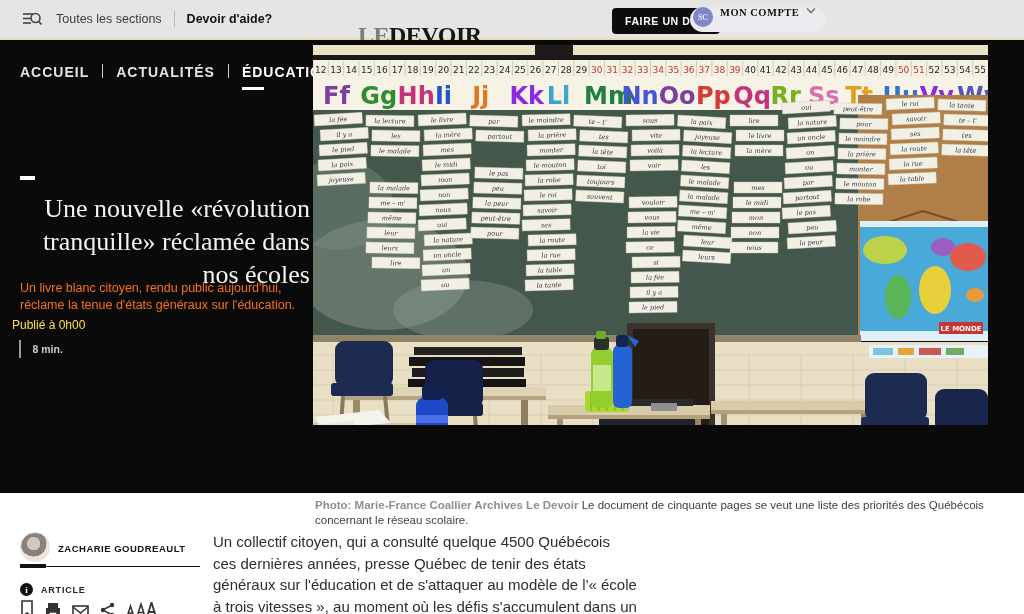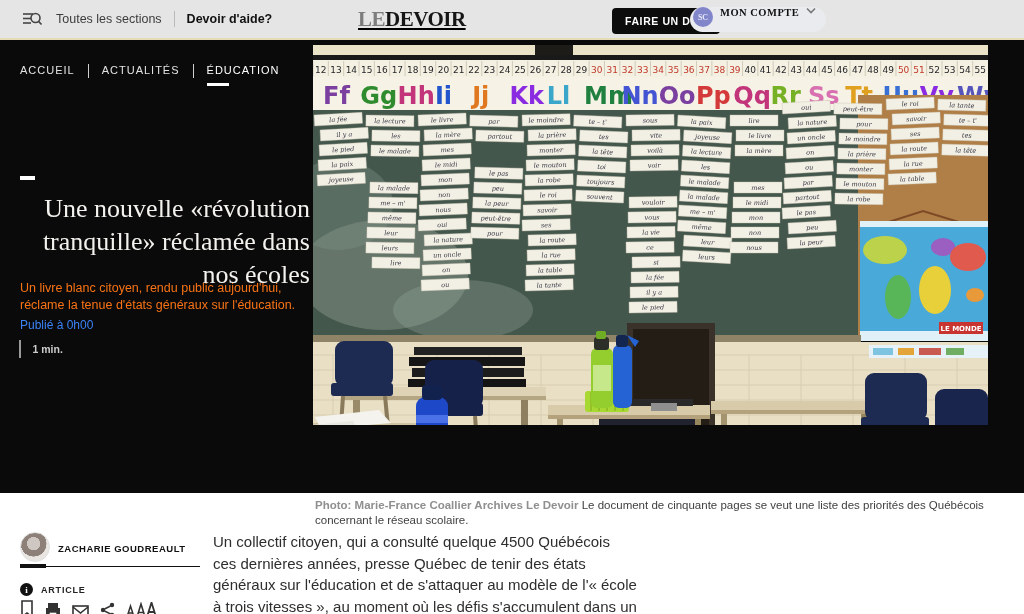--- a/index.html
+++ b/index.html
@@ -8,47 +8,47 @@
   .page { position:relative; width:1024px; height:614px; background:#fff; overflow:hidden; }
 
   
   .topbar { position:absolute; top:0; left:0; width:1024px; height:40px;
             background:#e5e5e5; border-bottom:2px solid #e3dcb4; }
   .tb-left { position:absolute; left:20px; top:0; height:38px; display:flex; align-items:center; gap:12px; }
   .menu-search { width:24px; height:24px; display:flex; align-items:center; }
   .tb-link { font-size:12.5px; color:#3c3c3c; }
   .tb-divider { width:1px; height:16px; background:#b9b9b9; }
   .tb-help { font-size:12.5px; font-weight:bold; color:#111; }
-  .logo { position:absolute; left:358px; top:7px; font-family:"Liberation Serif", serif;
-          font-weight:bold; font-size:21px; letter-spacing:-0.5px;text-decoration:underline; }
+  .logo { position:absolute; left:358px; top:22px; font-family:"Liberation Serif", serif;
+          font-weight:bold; font-size:24px; letter-spacing:-0.5px; }
   .logo .le { color:#7d7d7d; } .logo .devoir { color:#151515; }
   .donate-btn { position:absolute; left:612px; top:8px; background:#0c0c0c; color:#fff;
                 font-size:10.5px; font-weight:bold; letter-spacing:0.6px; padding:7px 13px;
                 border:none; border-radius:4px; cursor:pointer; }
   .account-pill { position:absolute; left:690px; top:7px; height:25px; background:#e9ebef;
                   border-radius:14px; display:flex; align-items:flex-start; gap:7px; padding:0 10px 0 3px; cursor:pointer;font-family:Liberation Serif, serif; }
   .avatar-sm { width:20px; height:20px; border-radius:50%; background:#8185c9; color:#e6e7fa;
                font-size:8px; font-weight:bold; display:flex; align-items:center; justify-content:center; }
   .account-label { font-size:10.5px; font-weight:bold; color:#101010; letter-spacing:0.5px; }
 
   
   .hero { position:absolute; top:40px; left:0; width:1024px; height:453px; background:#0a0a0a; }
   .nav { position:absolute; top:24px; left:20px; display:flex; align-items:flex-start; gap:13px; }
-  .nav-item { font-size:11px; font-weight:normal; letter-spacing:1px; color:#e3e3e3; cursor:pointer; }
+  .nav-item { font-size:14px; font-weight:bold; letter-spacing:1px; color:#e3e3e3; cursor:pointer; }
   .nav-item.active { color:#fff; }
   .nav-item.active .underbar { width:22px; height:3px; background:#fff; margin-top:7px; }
   .nav-sep { width:1px; height:14px; background:#cfcfcf; margin-top:0; }
 
   .hero-dash { position:absolute; top:136px; left:20px; width:15px; height:4px; background:#fff; }
   .hero-title { position:absolute; top:152px; left:20px; width:290px;
                 font-family:"Liberation Serif", serif; font-size:26px; line-height:33px;
                 color:#f4f2ee; font-weight:normal;text-align:right; }
   .hero-subtitle { position:absolute; top:240px; left:20px; width:278px;
                    font-size:12.5px; line-height:17px; color:#f97316; }
-  .hero-published { position:absolute; top:278px; left:20px; font-size:12px; color:#3b82f6; }
+  .hero-published { position:absolute; top:278px; left:12px; font-size:12px; color:#fde047; }
   .readtime { position:absolute; top:300px; left:19px; display:flex; align-items:center; gap:12px; }
   .readtime .bar { width:1.5px; height:18px; background:#9a9a9a; }
   .readtime .txt { font-size:10.5px; font-weight:bold; color:#cccccc; }
 
   .photo { position:absolute; top:5px; left:313px; width:675px; height:380px; overflow:hidden; }
   .photo svg { display:block; }
 
   
   .caption { position:absolute; top:498px; left:315px; width:700px; font-size:11.5px; line-height:15px; }
   .caption .credit { color:#8f8f8f; font-weight:bold; }
@@ -116,21 +116,21 @@
         <div class="underbar"></div>
       </span>
     </nav>
 
     <div class="hero-dash"></div>
     <h1 class="hero-title">Une nouvelle «révolution tranquille» réclamée dans nos écoles</h1>
     <p class="hero-subtitle">Un livre blanc citoyen, rendu public aujourd'hui, réclame la tenue d'états généraux sur l'éducation.</p>
     <div class="hero-published">Publié à 0h00</div>
     <div class="readtime">
       <span class="bar"></span>
-      <span class="txt">1 min.</span>
+      <span class="txt">8 min.</span>
     </div>
 
     <div class="photo">
       <svg id="scene" width="675" height="448" viewBox="0 0 675 448">
 
         <rect x="0" y="0" width="675" height="34" fill="#eae3c8"></rect>
         <rect x="222" y="0" width="38" height="12" fill="#1e1c19"></rect>
         <rect x="0" y="10" width="675" height="5" fill="#191919"></rect>
 
         <rect x="0" y="15" width="675" height="17" fill="#f4f0e2"></rect>

